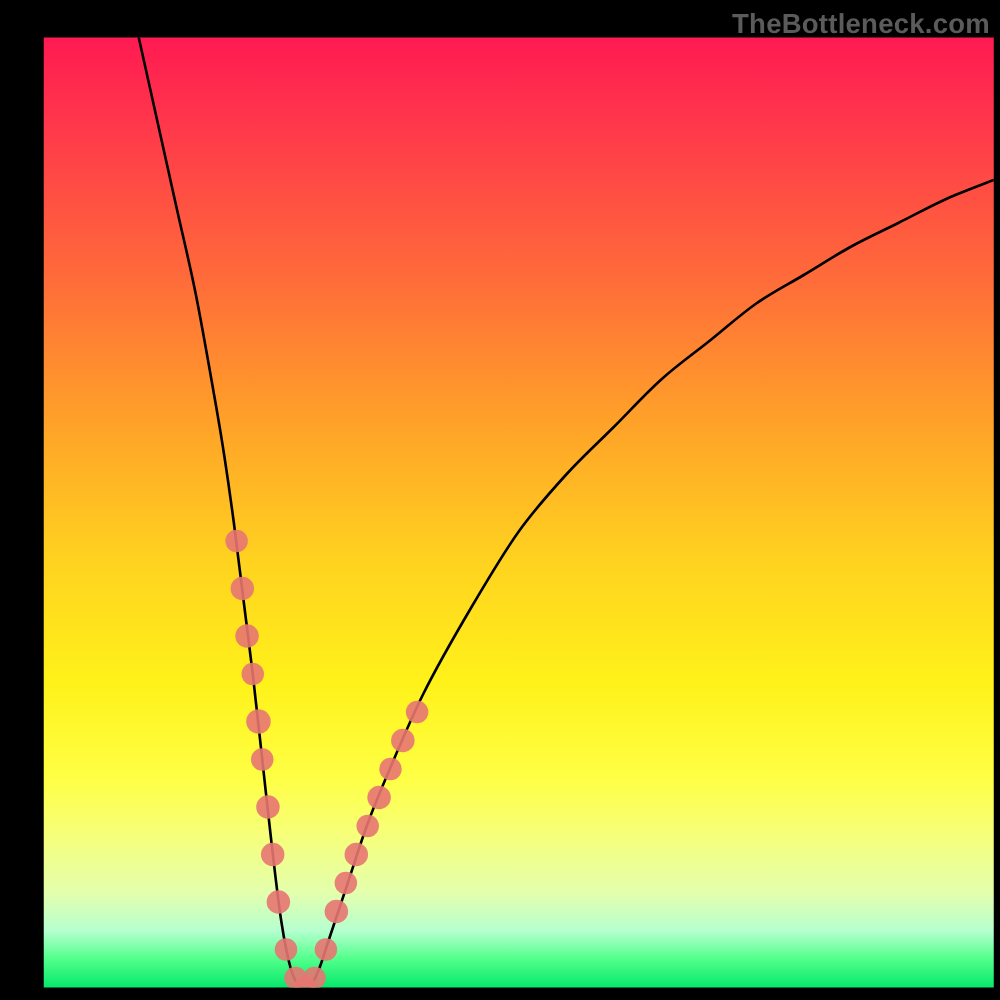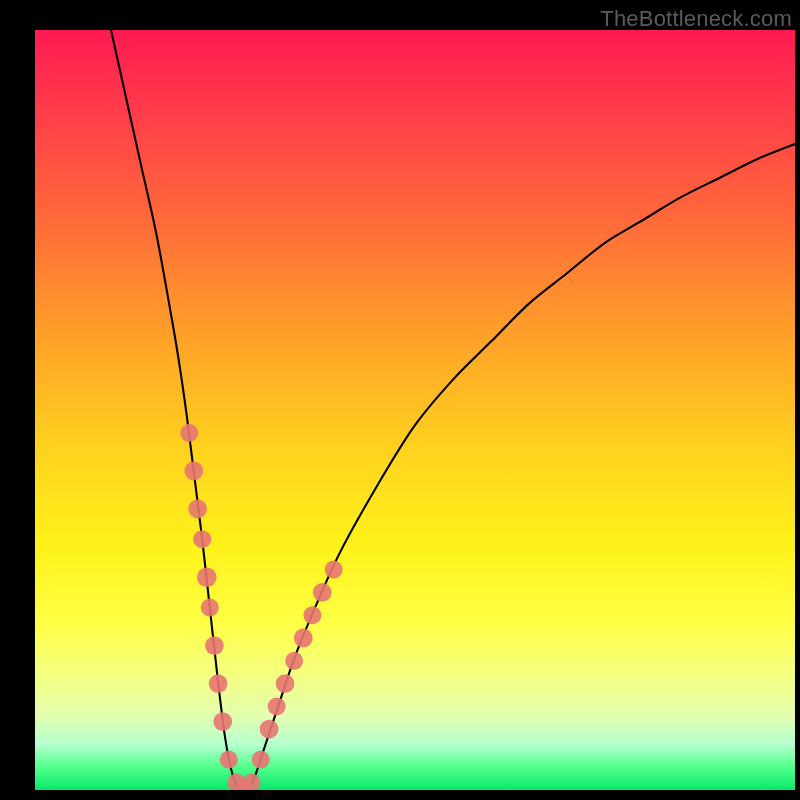--- a/index.html
+++ b/index.html
@@ -37,21 +37,21 @@
       #52ff8b 97%,
       #07e86b 100%
     );
   }
   .brand {
     position: absolute;
     top: 6px;
     right: 8px;
     color: #5b5b5b;
     font-size: 22px;
-    font-weight: 400;
+    font-weight: 700;
     letter-spacing: 0.2px;
   }
   svg.curve {
     position: absolute;
     left: 0; top: 0;
     width: 760px; height: 760px;
   }
   .dot {
     fill: #e77572;
     fill-opacity: 0.9;

